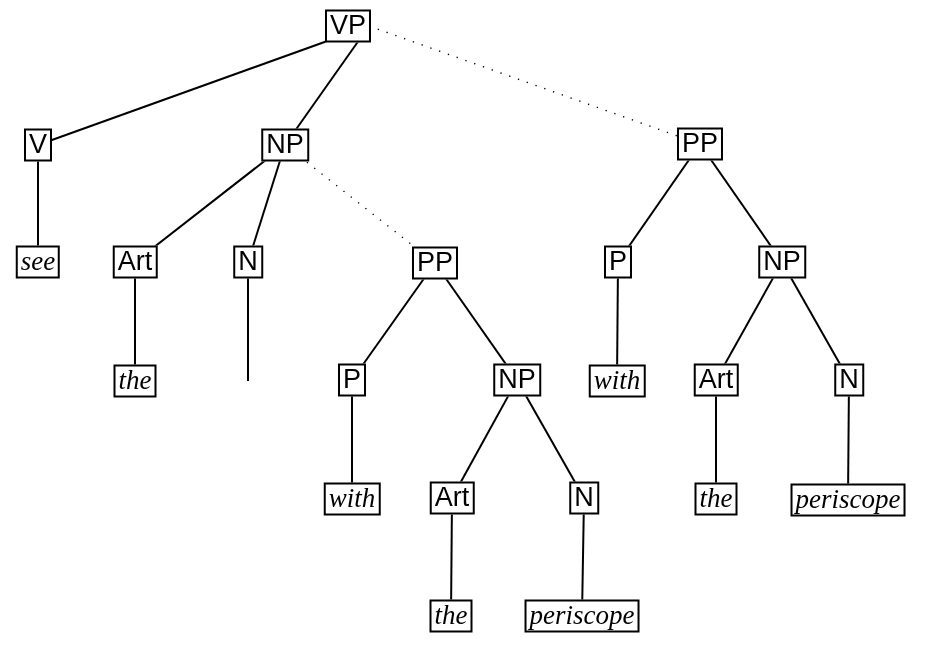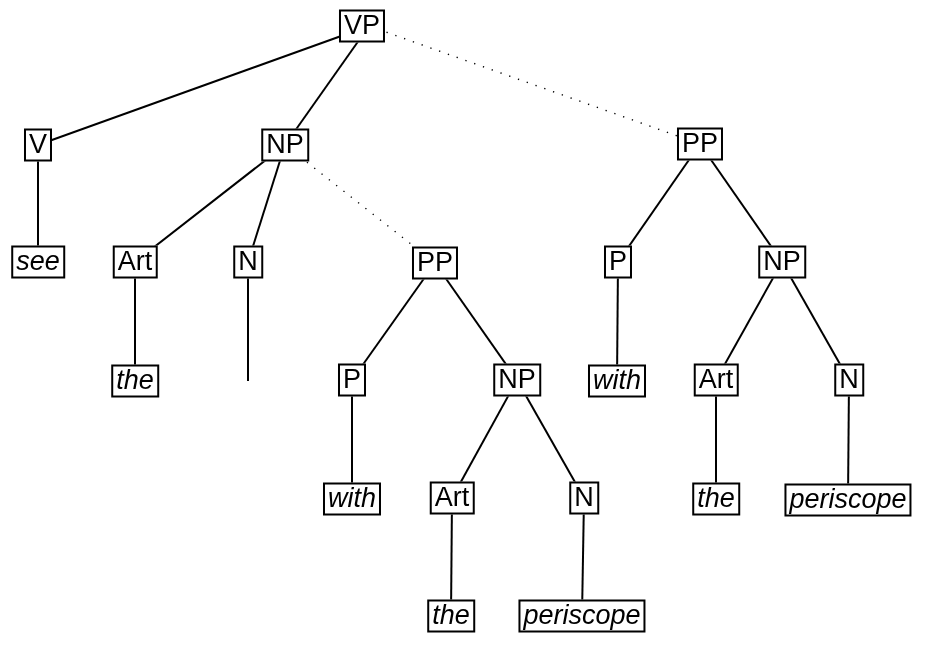--- a/index.html
+++ b/index.html
@@ -38,20 +38,21 @@
     border: 2px solid #000000;
     color: #000000;
     font-size: 27px;
     line-height: 1.0;
     padding: 0 3px 2px 3px;
     white-space: nowrap;
     text-align: center;
   }
   .node.leaf {
     font-style: italic;
+    font-family: Liberation Serif, serif;
   }
 </style>
 </head>
 <body>
 
 <div id="canvas">
   <svg id="edges" viewBox="0 0 927 646" xmlns="http://www.w3.org/2000/svg">
       <line x1="369" y1="26" x2="38" y2="145" class="solid"></line>
       <line x1="369" y1="26" x2="285" y2="145" class="solid"></line>
       <line x1="369" y1="26" x2="700" y2="144" class="dotted"></line>
@@ -70,21 +71,21 @@
       <line x1="584" y1="498" x2="582" y2="616" class="solid"></line>
       <line x1="700" y1="144" x2="618" y2="262" class="solid"></line>
       <line x1="700" y1="144" x2="782" y2="262" class="solid"></line>
       <line x1="618" y1="262" x2="617" y2="381" class="solid"></line>
       <line x1="782" y1="262" x2="716" y2="380" class="solid"></line>
       <line x1="782" y1="262" x2="849" y2="380" class="solid"></line>
       <line x1="716" y1="380" x2="716" y2="499" class="solid"></line>
       <line x1="849" y1="380" x2="848" y2="500" class="solid"></line>
     </svg>
 
-<div class="node" style="left: 362px; top: 26px;">VP</div>
+<div class="node" style="left: 348px; top: 26px;">VP</div>
     <div class="node" style="left: 38px; top: 145px;">V</div>
     <div class="node" style="left: 285px; top: 145px;">NP</div>
     <div class="node" style="left: 700px; top: 144px;">PP</div>
     <div class="node leaf" style="left: 38px; top: 262px;">see</div>
     <div class="node" style="left: 135px; top: 262px;">Art</div>
     <div class="node" style="left: 248px; top: 262px;">N</div>
     <div class="node" style="left: 435px; top: 263px;">PP</div>
     <div class="node" style="left: 618px; top: 262px;">P</div>
     <div class="node" style="left: 782px; top: 262px;">NP</div>
     <div class="node leaf" style="left: 135px; top: 381px;">the</div>

